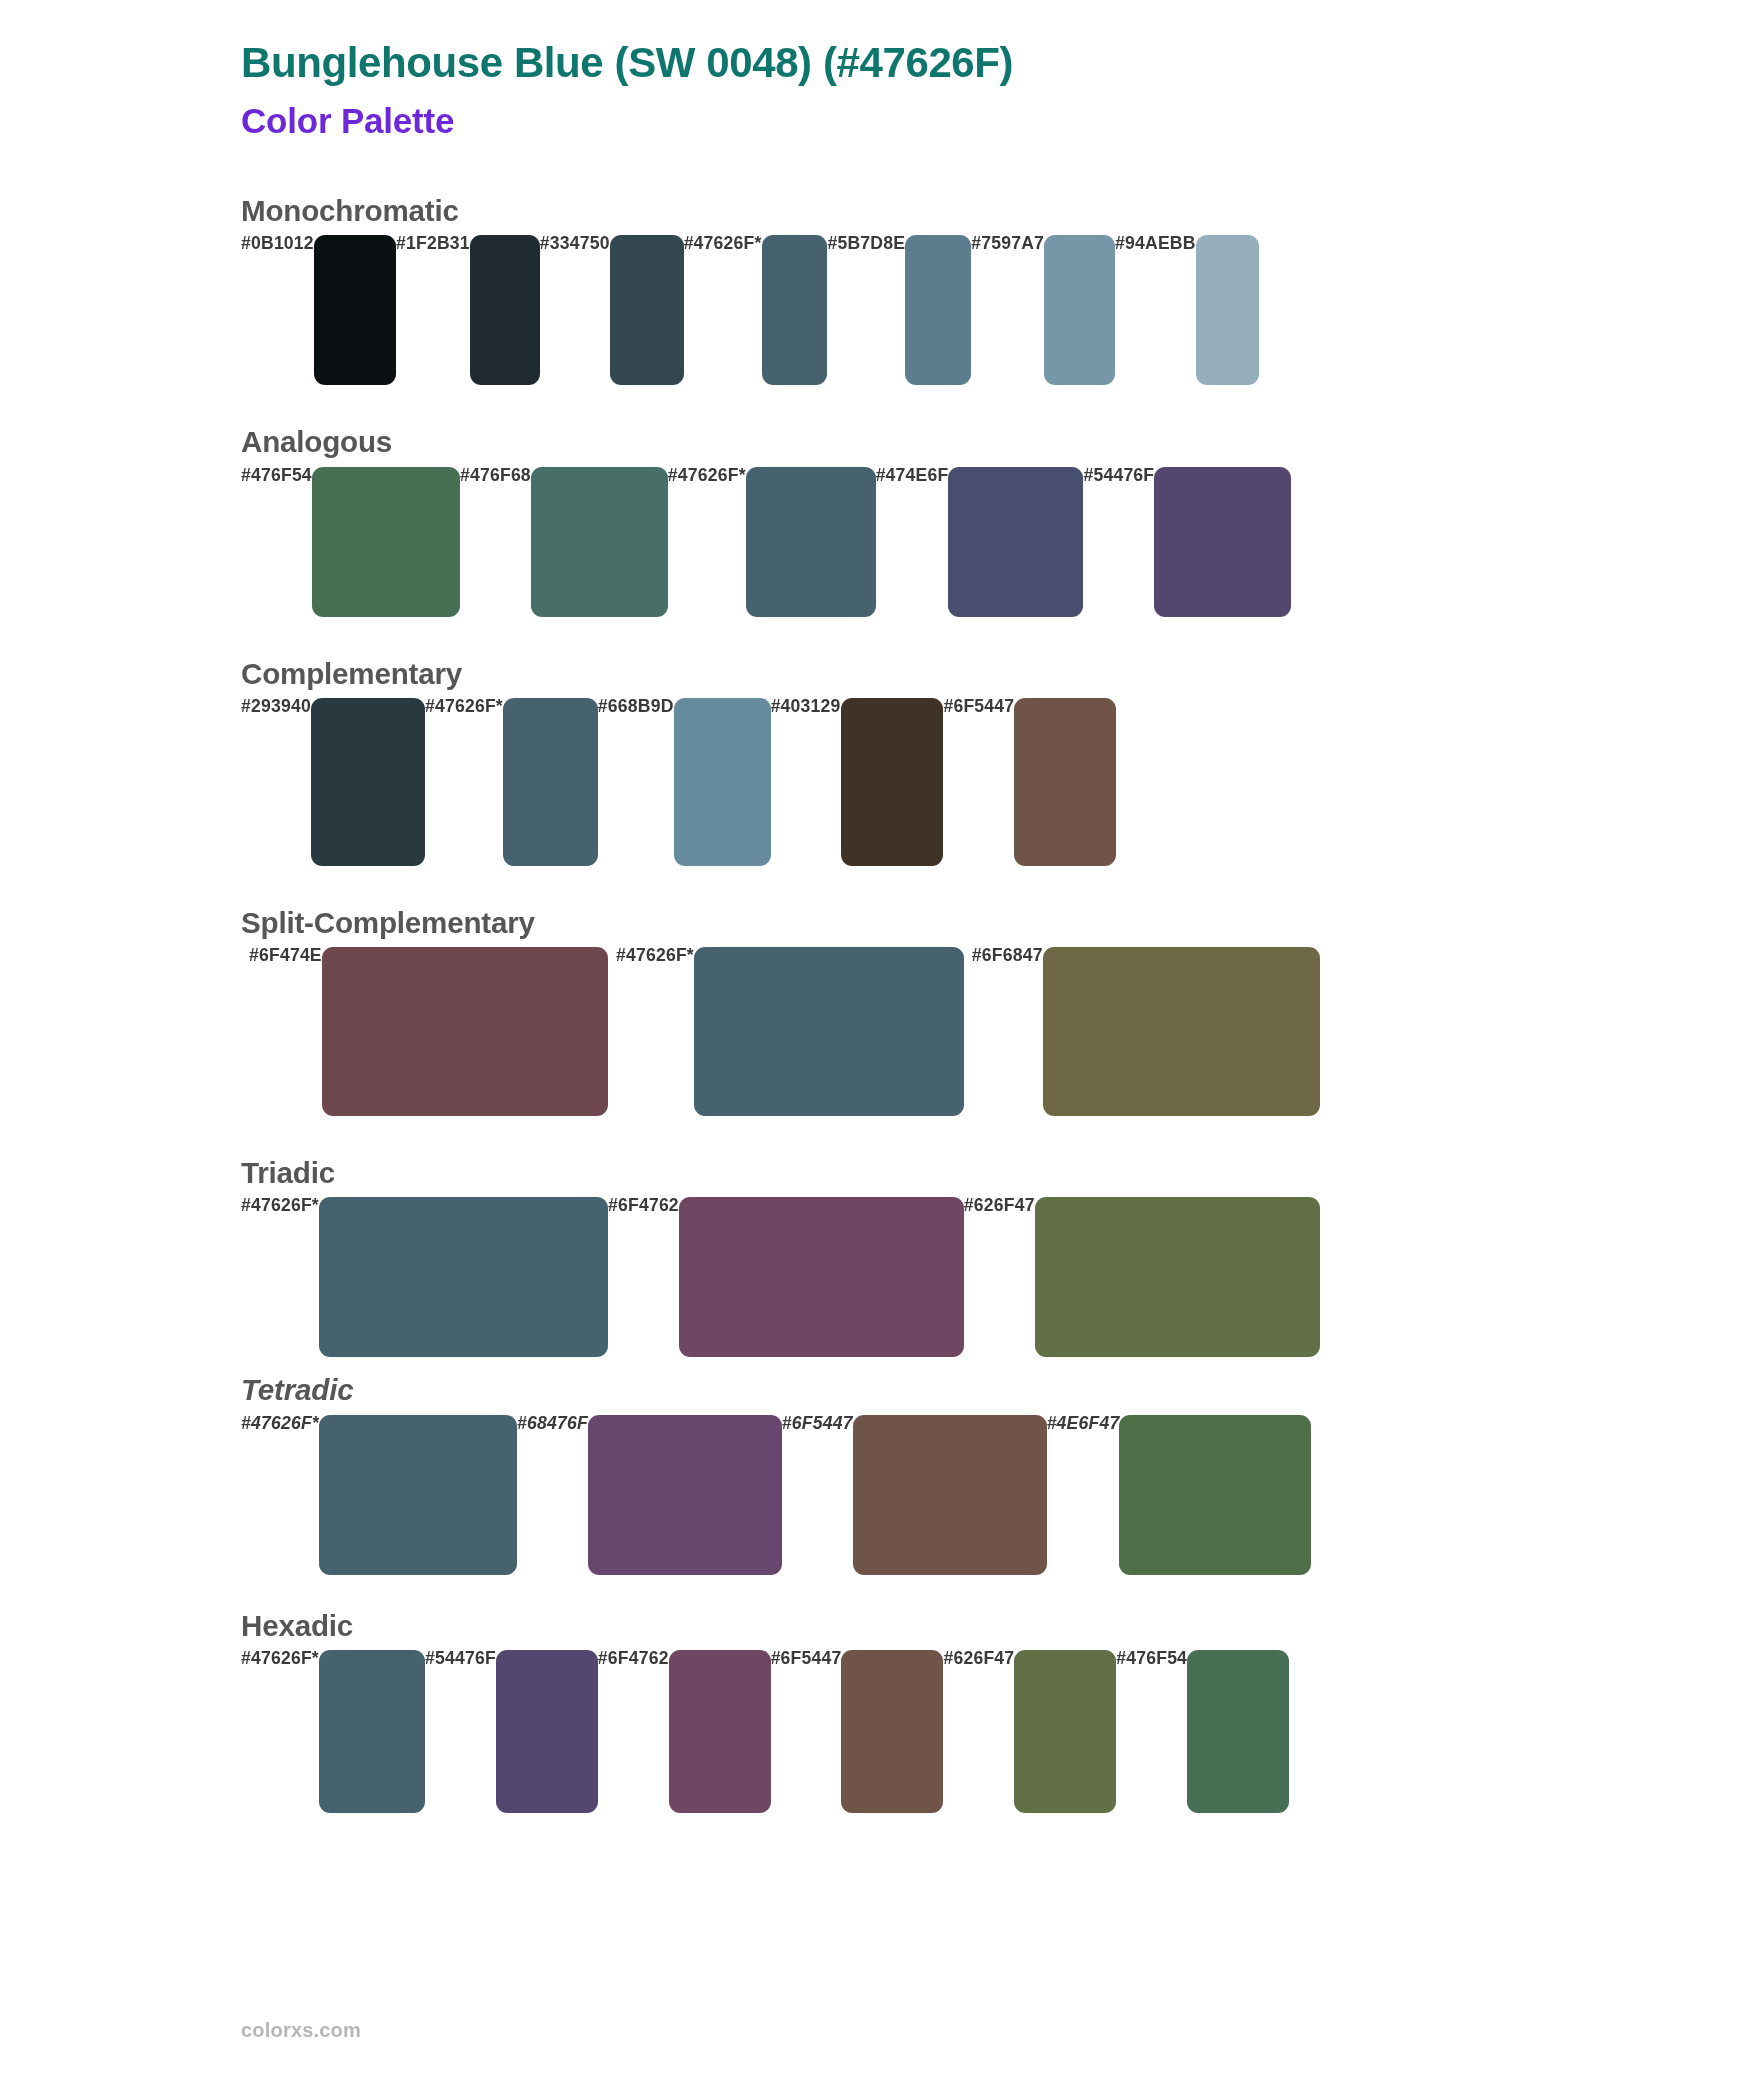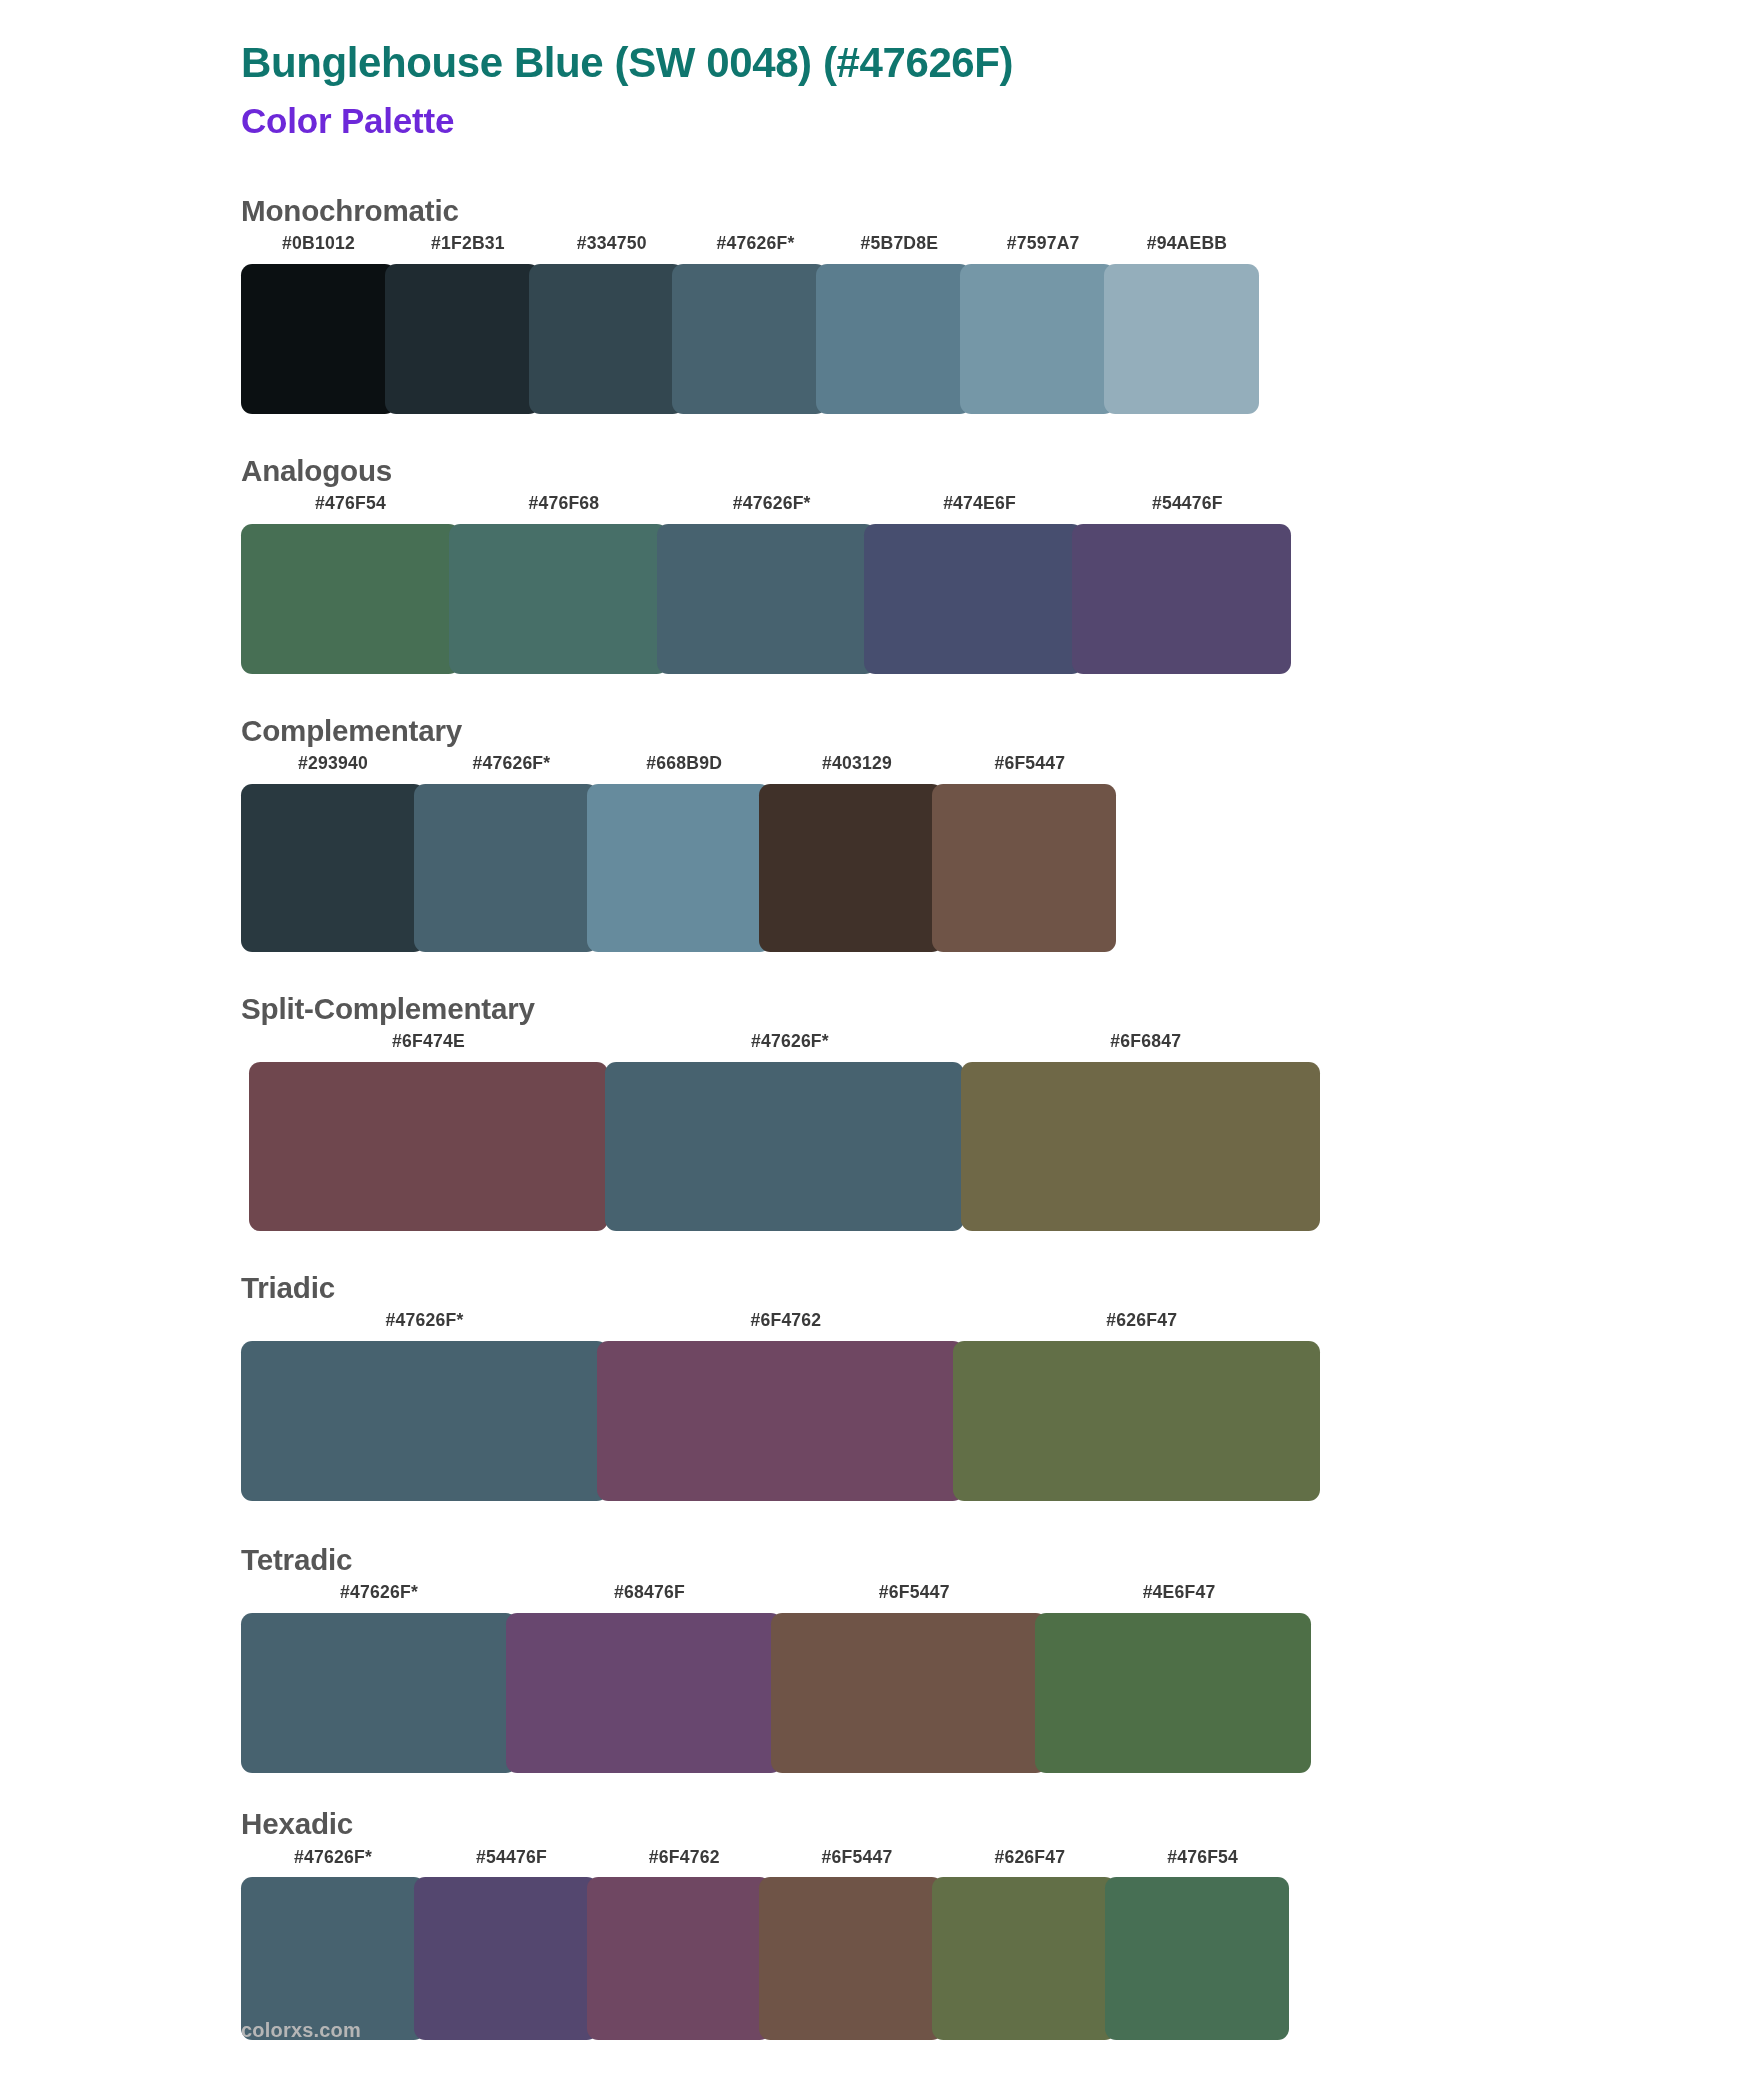--- a/index.html
+++ b/index.html
@@ -56,21 +56,21 @@
     line-height: 1.3;
   }
   .swatch-row {
     display: flex;
     align-items: flex-start;
     position: relative;
   }
   .swatch {
     position: relative;
     display: flex;
-    flex-direction: column;
+    flex-direction: row;
     text-align: center;
   }
   .swatch-label {
     font-size: 17.6px;
     font-weight: bold;
     color: #3a3a3a;
     line-height: 1;
     padding-bottom: 11.2px;
     white-space: nowrap;
     letter-spacing: 0.2px;
@@ -94,21 +94,21 @@
   .sec-complementary .swatch { width: 184px; }
 
   .sec-split { margin-top: 38px; }
   .sec-split .swatch-chip { height: 169px; }
   .sec-split .swatch { width: 367px; padding-left: 8px; }
 
   .sec-triadic { margin-top: 38px; }
   .sec-triadic .swatch-chip { height: 160px; }
   .sec-triadic .swatch { width: 367px; }
 
-  .sec-tetradic { margin-top: 40px; }
+  .sec-tetradic { margin-top: 14px; font-style: italic; }
   .sec-tetradic .swatch-chip { height: 160px; }
   .sec-tetradic .swatch { width: 276px; }
 
   .sec-hexadic { margin-top: 32px; }
   .sec-hexadic .swatch-chip { height: 163px; }
   .sec-hexadic .swatch { width: 184px; }
 
   
   .swatch + .swatch { margin-left: -11.2px; }
   .swatch + .swatch .swatch-chip { padding-left: 11.2px; margin-left: 0; }

